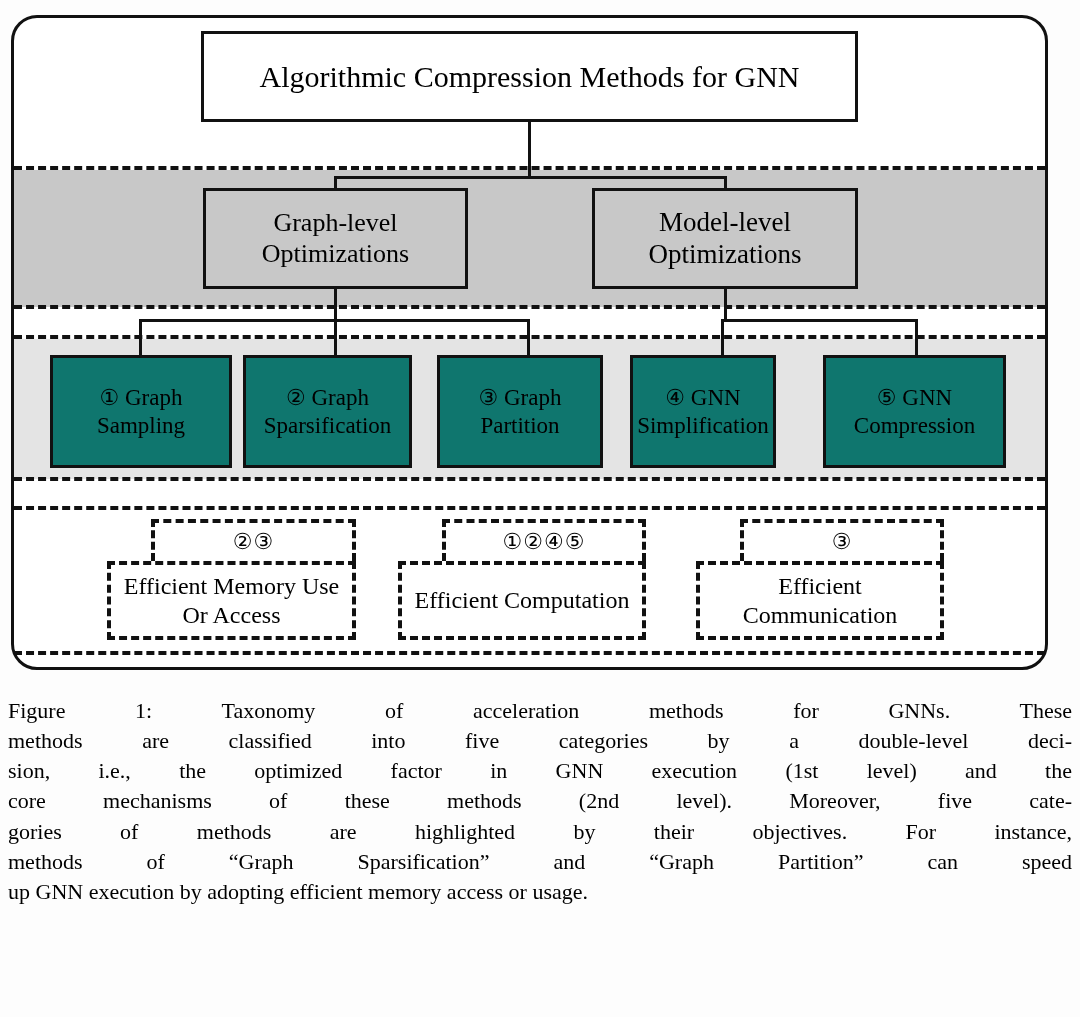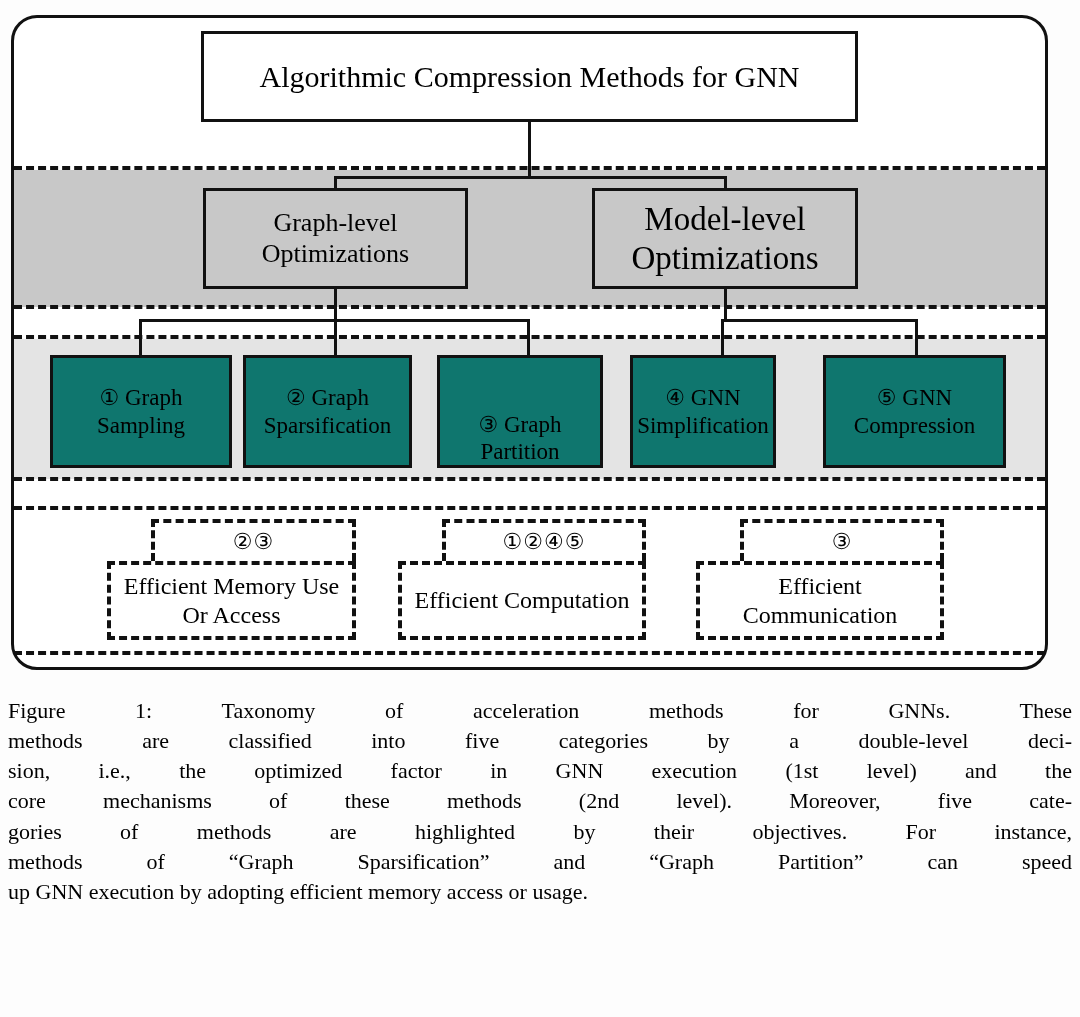--- a/index.html
+++ b/index.html
@@ -52,28 +52,28 @@
   #node-root{
     left:201px;top:31px;width:657px;height:91px;background:#fff;
     font-size:30px;
   }
   #node-graph-level{
     left:203px;top:188px;width:265px;height:101px;background:#c8c8c8;
     font-size:26px;
   }
   #node-model-level{
     left:592px;top:188px;width:266px;height:101px;background:#c8c8c8;
-    font-size:33px;
+    font-size:27px;
   }
   .leaf{
     background:#0f766e;font-size:23px;height:113px;top:355px;
   }
   #leaf-1{left:50px;width:182px;}
   #leaf-2{left:243px;width:169px;}
-  #leaf-3{left:437px;width:166px;align-items:flex-end;}
+  #leaf-3{left:437px;width:166px;}
   #leaf-4{left:630px;width:146px;}
   #leaf-5{left:823px;width:183px;}
 
   .leaf .lbl{display:block;}
   .circnum{font-size:22px;}
 
   
   .objgroup{position:absolute;top:519px;}
   .obj-tags{
     box-sizing:border-box;border:4px dashed #111;border-bottom:none;

